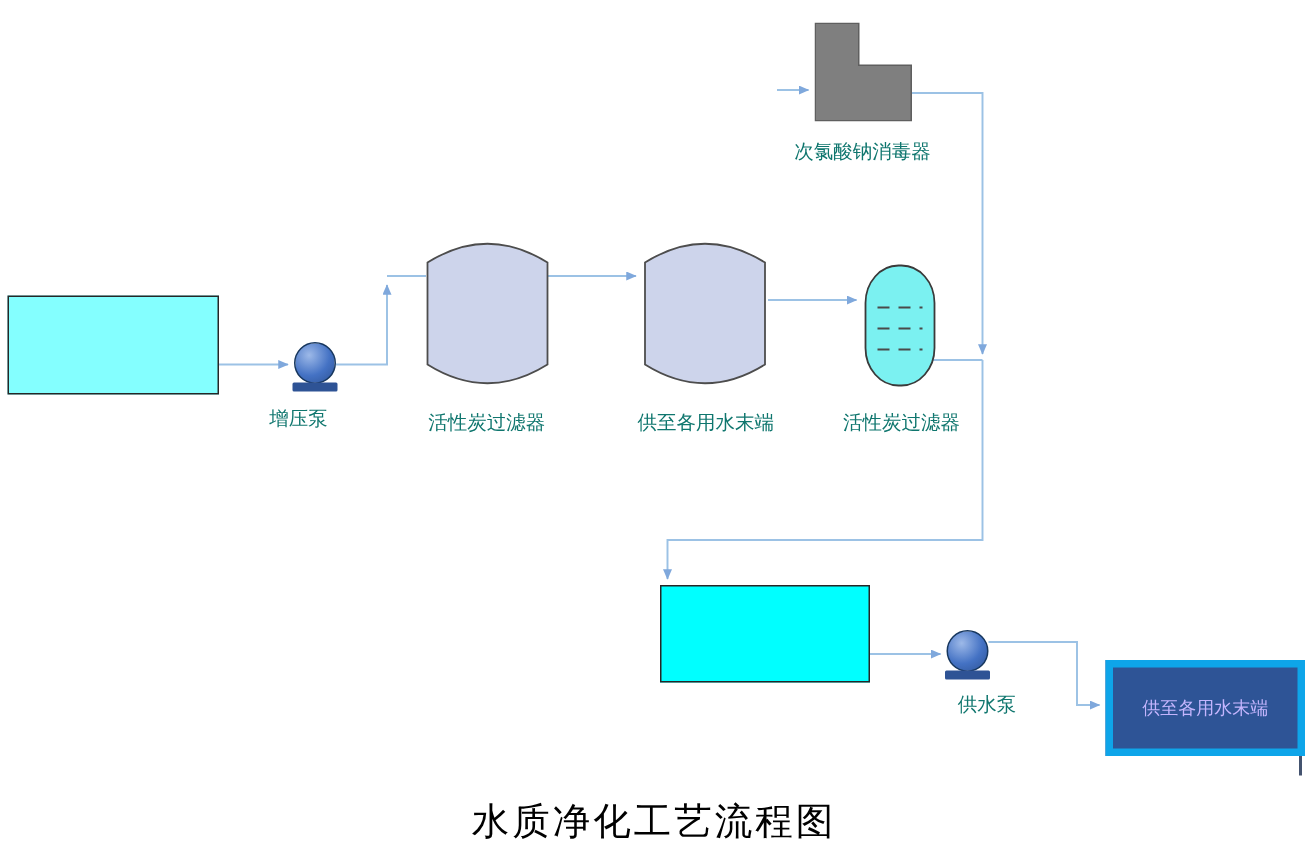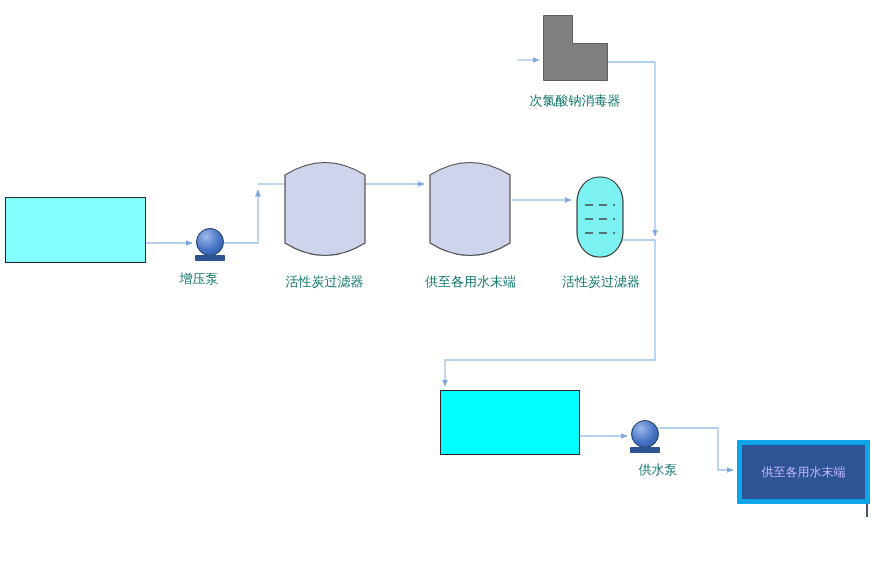--- a/index.html
+++ b/index.html
@@ -101,14 +101,15 @@
   <div class="shape pump-circle" style="left:631px; top:420px; width:28px; height:28px;"></div>
   <div class="shape pump-base" style="left: 630px; top: 447px; width: 30px; height: 6px; background-color: rgb(46, 83, 149);"></div>
   <div class="node-label" style="left:623px; top:461px; width:70px;">供水泵</div>
 
   <div id="end-box" style="left: 737px; top: 440px; width: 133px; height: 64px; background-color: rgb(46, 84, 150);">
     <span>供至各用水末端</span>
   </div>
 
   <div style="position:absolute; left:866px; top:504px; width:2px; height:13px; background:#44536F; z-index:2;"></div>
 
+  <div id="title">水质净化工艺流程图</div>
 
 </div>
 
 </body></html>

